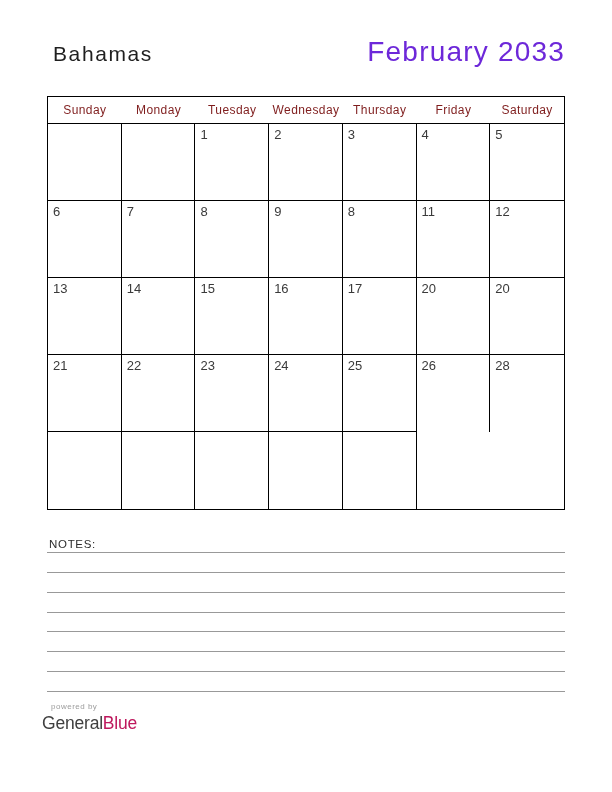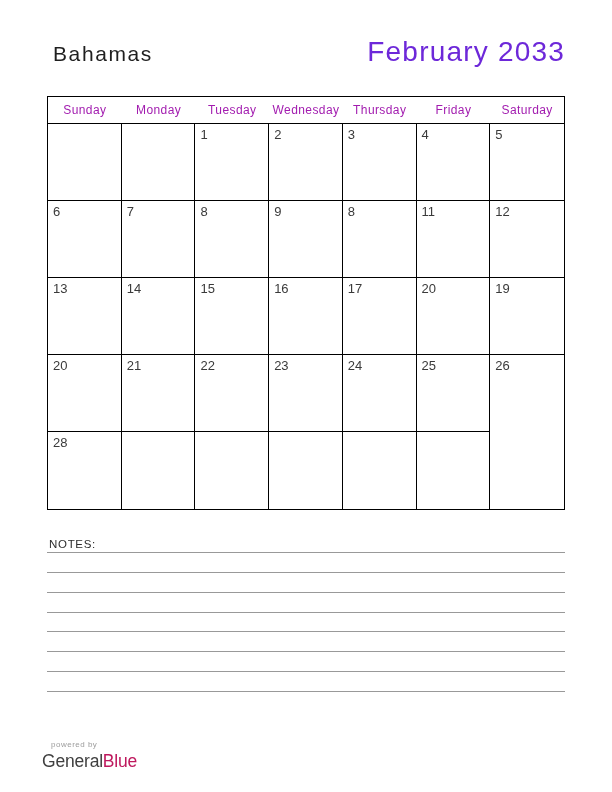--- a/index.html
+++ b/index.html
@@ -28,21 +28,21 @@
     width: 518px; height: 414px;
     border: 1px solid #000; box-sizing: border-box;
     background: #fff;
   }
   .cal-head {
     display: grid; grid-template-columns: repeat(7, 1fr);
     height: 27px; border-bottom: 1px solid #000; box-sizing: border-box;
   }
   .weekday {
     display: flex; align-items: center; justify-content: center;
-    font-size: 12px; color: #a21caf; letter-spacing: 0.4px;
+    font-size: 12px; color: #7f1d1d; letter-spacing: 0.4px;
   }
   .cal-body {
     display: grid; grid-template-columns: repeat(7, 1fr);
     grid-auto-rows: 77px;
   }
   .day-cell {
     border-right: 1px solid #000; border-bottom: 1px solid #000;
     box-sizing: border-box;
     padding: 3px 0 0 5px;
     font-size: 13px; color: #3a3a3a;
@@ -55,21 +55,21 @@
     position: absolute; left: 47px; top: 533px; width: 518px;
   }
   .notes-label {
     position: absolute; left: 2px; top: 5px;
     font-size: 11.5px; letter-spacing: 0.7px; color: #2d2d2d;
     background: transparent;
   }
   .note-line { height: 18.9px; border-bottom: 1px solid #999999; }
 
   
-  .footer { position: absolute; left: 42px; top: 740px; }
+  .footer { position: absolute; left: 42px; top: 702px; }
   .powered-by {
     font-size: 8px; color: #9c9c9c; letter-spacing: 0.5px;
     margin-left: 9px; margin-bottom: 2px;
   }
   .brand { font-size: 17.5px; letter-spacing: -0.2px; }
   .brand-general { color: #3f3f3f; }
   .brand-blue { color: #2d9bd5; }
 </style>
 </head>
 <body>
@@ -103,21 +103,20 @@
       <div class="day-cell">9</div>
       <div class="day-cell">8</div>
       <div class="day-cell">11</div>
       <div class="day-cell">12</div>
       <div class="day-cell">13</div>
       <div class="day-cell">14</div>
       <div class="day-cell">15</div>
       <div class="day-cell">16</div>
       <div class="day-cell">17</div>
       <div class="day-cell">20</div>
-      <div class="day-cell">19</div>
       <div class="day-cell">20</div>
       <div class="day-cell">21</div>
       <div class="day-cell">22</div>
       <div class="day-cell">23</div>
       <div class="day-cell">24</div>
       <div class="day-cell">25</div>
       <div class="day-cell">26</div>
       <div class="day-cell">28</div>
       <div class="day-cell"></div>
       <div class="day-cell"></div>

